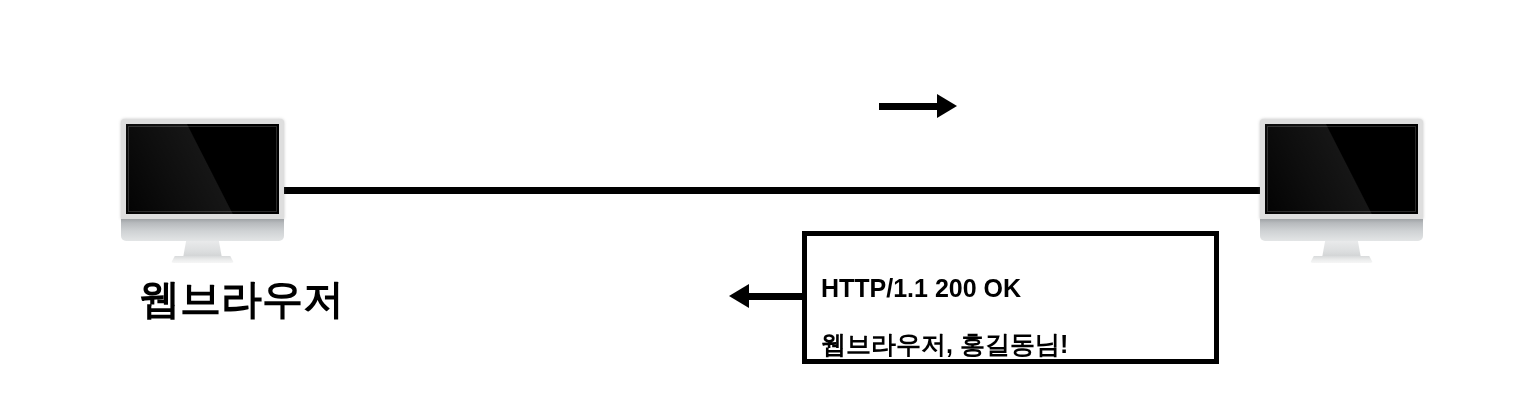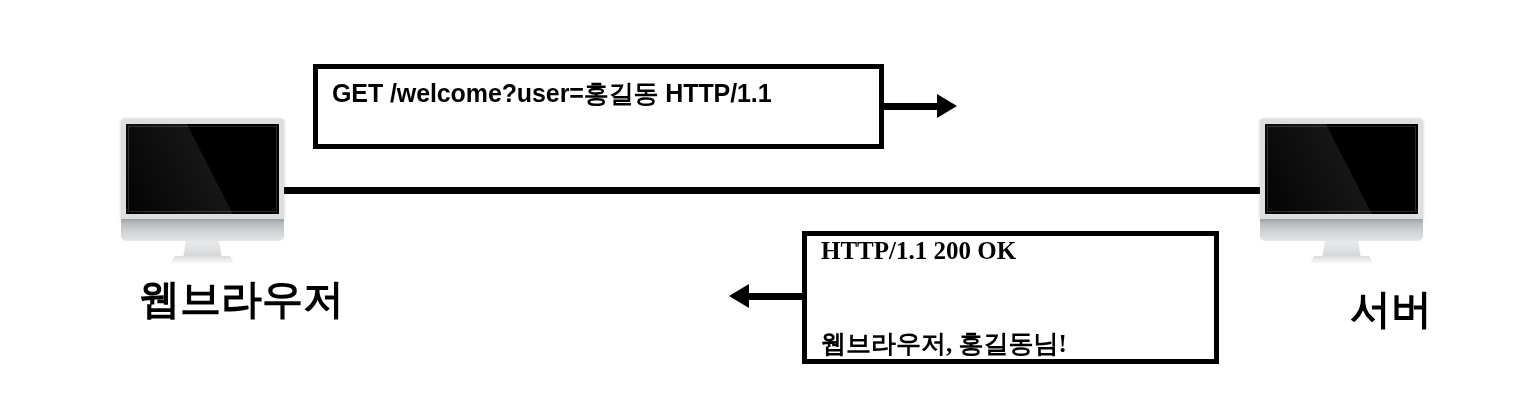--- a/index.html
+++ b/index.html
@@ -133,22 +133,21 @@
     line-height: 28px;
     padding: 10px 0 0 14px;
     letter-spacing: -0.1px;
   }
 
   #response-box {
     left: 802px;
     top: 231px;
     width: 417px;
     height: 133px;
-    justify-content: space-between;
-    font-family: Liberation Serif, serif;
+    justify-content: flex-end;
   }
   #response-box .message-line {
     font-size: 25px;
     line-height: 30px;
     padding-left: 14px;
   }
   #response-box .message-line.first { margin-bottom: 26px; }
 
   
   .arrow-shaft {
@@ -216,25 +215,21 @@
     <div class="monitor-body">
       <div class="monitor-screen">
         <div class="screen-gloss"></div>
       </div>
     </div>
     <div class="monitor-chin"></div>
     <div class="monitor-neck"></div>
     <div class="monitor-base"></div>
   </div>
 
-  <div class="node-label" id="label-server">서버</div>
-
-  <div class="message-box" id="request-box">
-    <div class="message-line">GET /welcome?user=홍길동  HTTP/1.1</div>
-  </div>
+
 
   <div class="arrow-shaft" style="left:879px; top:103px; width:62px;"></div>
   <div class="arrow-head right" style="left:937px; top:94px;"></div>
 
   <div class="message-box" id="response-box">
     <div class="message-line first">HTTP/1.1 200 OK</div>
     <div class="message-line">웹브라우저, 홍길동님!</div>
   </div>
 
   <div class="arrow-shaft" style="left:749px; top:293px; width:58px;"></div>

